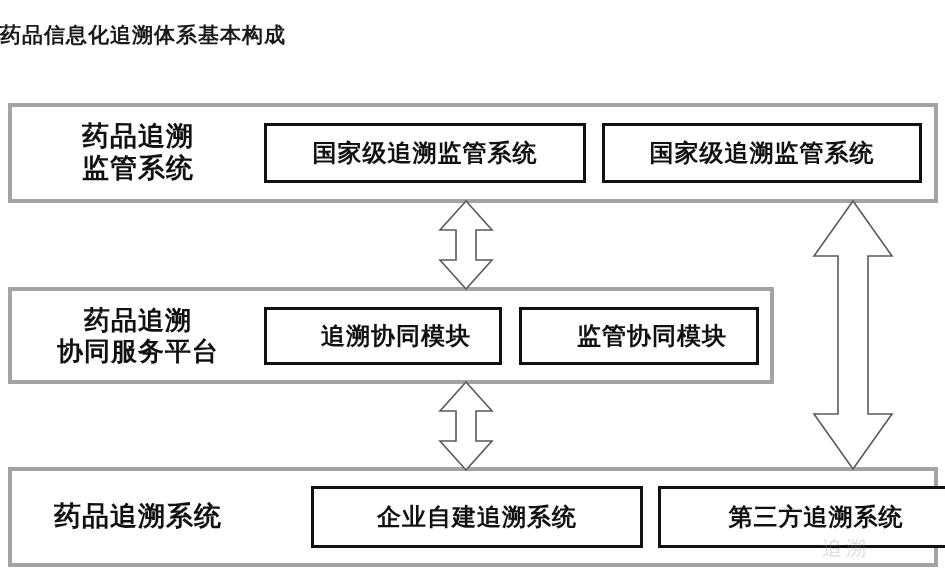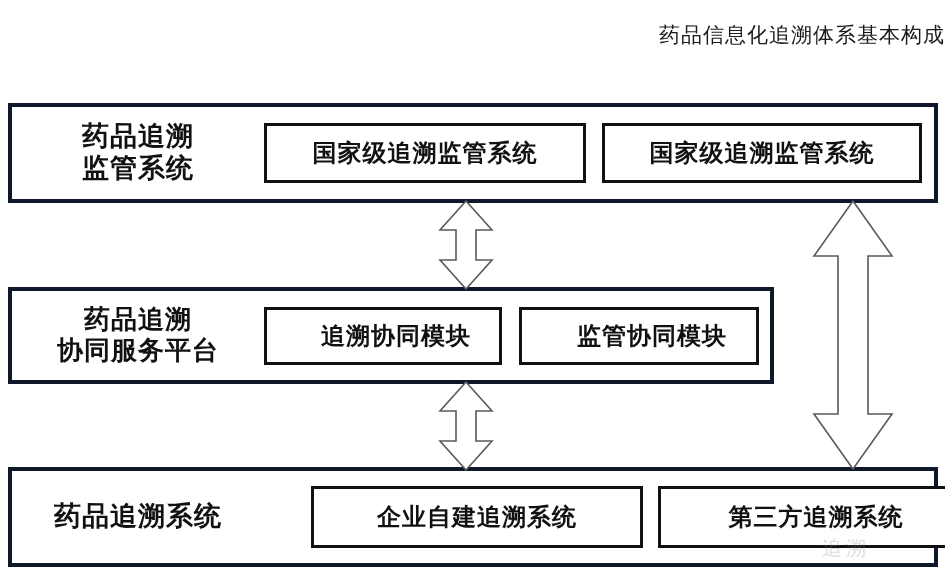--- a/index.html
+++ b/index.html
@@ -20,38 +20,37 @@
     background: #ffffff;
     overflow: hidden;
   }
 
   
   .diagram-title {
     position: absolute;
     left: 0;
     top: 22px;
     width: 945px;
-    text-align: right;
+    text-align: left;
     font-size: 21px;
-    font-weight: 400;
+    font-weight: 700;
     letter-spacing: 1px;
     color: #1a1a1a;
     line-height: 1.2;
     white-space: nowrap;
   }
 
   
   .tier {
     position: absolute;
     box-sizing: border-box;
     background: #ffffff;
-    border: 4px solid #0f172a;
+    border: 4px solid #a3a3a3;
     display: flex;
     align-items: center;
-    font-family: Liberation Serif, serif;
   }
   .tier-1 { left: 8px;  top: 103px; width: 930px; height: 100px; }
   .tier-2 { left: 8px;  top: 287px; width: 766px; height: 97px;  }
   .tier-3 { left: 8px;  top: 467px; width: 930px; height: 100px; gap: 47px; }
 
   
   .tier-label {
     flex: 0 0 auto;
     text-align: center;
     font-size: 26px;

